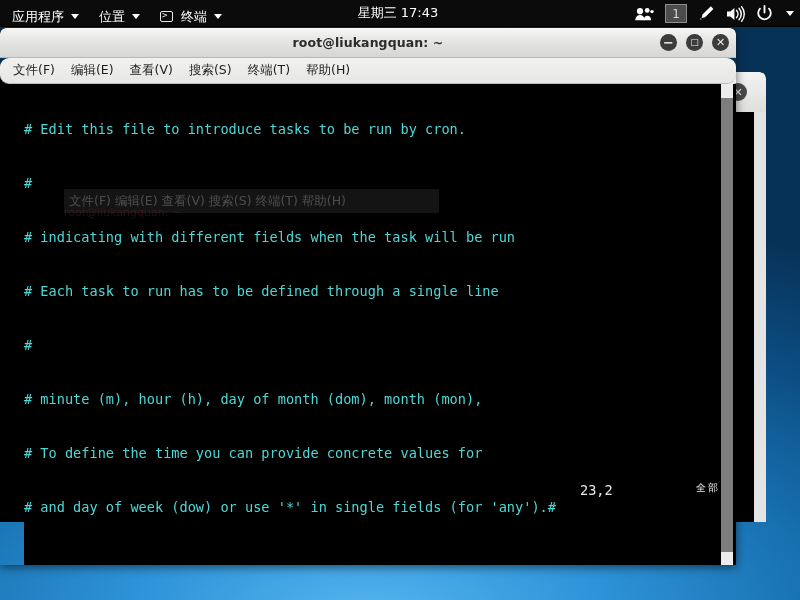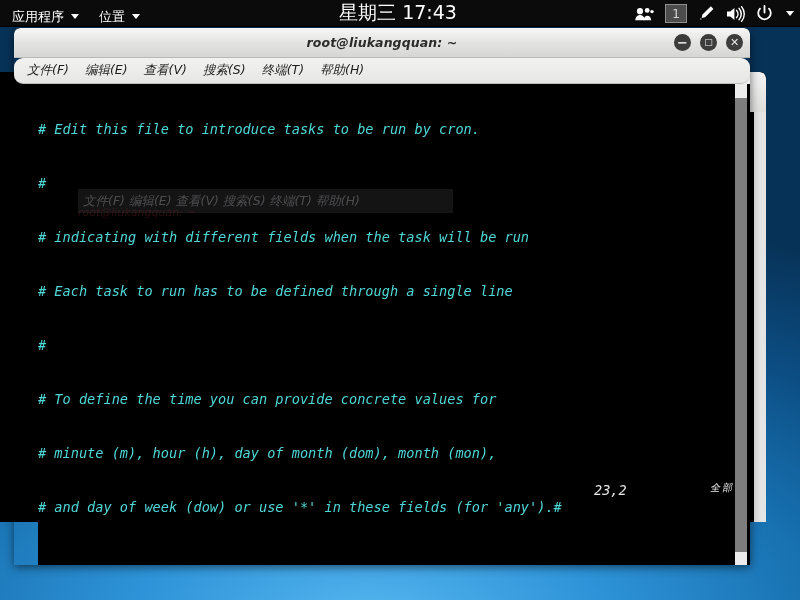--- a/index.html
+++ b/index.html
@@ -65,21 +65,21 @@
   .term-mini-icon::before {
     content: ">";
     position: absolute; left: 1px; top: -2px;
     font-size: 9px; color: #e8e8e8;
     font-family: "DejaVu Sans Mono", monospace;
   }
   #panel-clock {
     position: absolute;
     left: 0; right: 4px;
     text-align: center;
-    font-size: 19px;
+    font-size: 13px;
     color: #ffffff;
     pointer-events: none;
   }
   #panel-right {
     position: absolute; right: 6px; top: 0;
     height: 27px;
     display: flex; align-items: center; gap: 11px;
   }
   .tray-icon { display: inline-flex; align-items: center; justify-content: center; cursor: default; }
 
@@ -117,27 +117,26 @@
   }
   #rear-scrollbar {
     position: absolute; right: 0px; top: 40px;
     width: 12px; height: 410px;
     background: #e4e4e4;
   }
 
   
   #term-window {
     position: absolute;
-    left: 14px; top: 28px;
+    left: 0; top: 28px;
     width: 736px; height: 537px;
     z-index: 20;
     border-radius: 6px 6px 0 0;
     box-shadow: 0 2px 10px rgba(0,0,0,0.55);
     overflow: hidden;
-    font-style: italic;
   }
   #titlebar {
     position: relative;
     height: 29px;
     background: linear-gradient(180deg, #f6f6f5 0%, #e2e2e0 55%, #d6d6d4 100%);
     border-bottom: 1px solid #b9b9b6;
     border-radius: 6px 6px 0 0;
     display: flex; align-items: center; justify-content: center;
   }
   #window-title {
@@ -311,23 +310,23 @@
       <div class="menu-item">帮助(H)</div>
     </div>
 
     <div id="term-body">
       <div id="term-text">
         <div class="ln"># Edit this file to introduce tasks to be run by cron.</div>
         <div class="ln">#</div>
         <div class="ln"># indicating with different fields when the task will be run</div>
         <div class="ln"># Each task to run has to be defined through a single line</div>
         <div class="ln">#</div>
+        <div class="ln"># minute (m), hour (h), day of month (dom), month (mon),</div>
         <div class="ln"># To define the time you can provide concrete values for</div>
-        <div class="ln"># minute (m), hour (h), day of month (dom), month (mon),</div>
-        <div class="ln"># and day of week (dow) or use '*' in these fields (for 'any').#</div>
+        <div class="ln"># and day of week (dow) or use '*' in single fields (for 'any').#</div>
         
         
         
         
         
         
         
         
         
         
@@ -354,20 +353,25 @@
     </div>
   </div>
 
   <div id="top-panel">
     <div class="panel-menu">
       <span>应用程序</span>
       <span class="caret"></span>
     </div>
     <div class="panel-menu">
       <span>位置</span>
+      <span class="caret"></span>
+    </div>
+    <div class="panel-menu">
+      <span class="term-mini-icon"></span>
+      <span>终端</span>
       <span class="caret"></span>
     </div>
 
     <div id="panel-clock">星期三  17:43</div>
 
     <div id="panel-right">
       <span class="tray-icon">
         <svg width="19" height="14" viewBox="0 0 19 14" aria-hidden="true">
           <circle cx="5" cy="4.2" r="3.1" fill="#ffffff"></circle>
           <path d="M0.3 13.3c0-3 2.1-5.2 4.7-5.2s4.7 2.2 4.7 5.2z" fill="#ffffff"></path>

